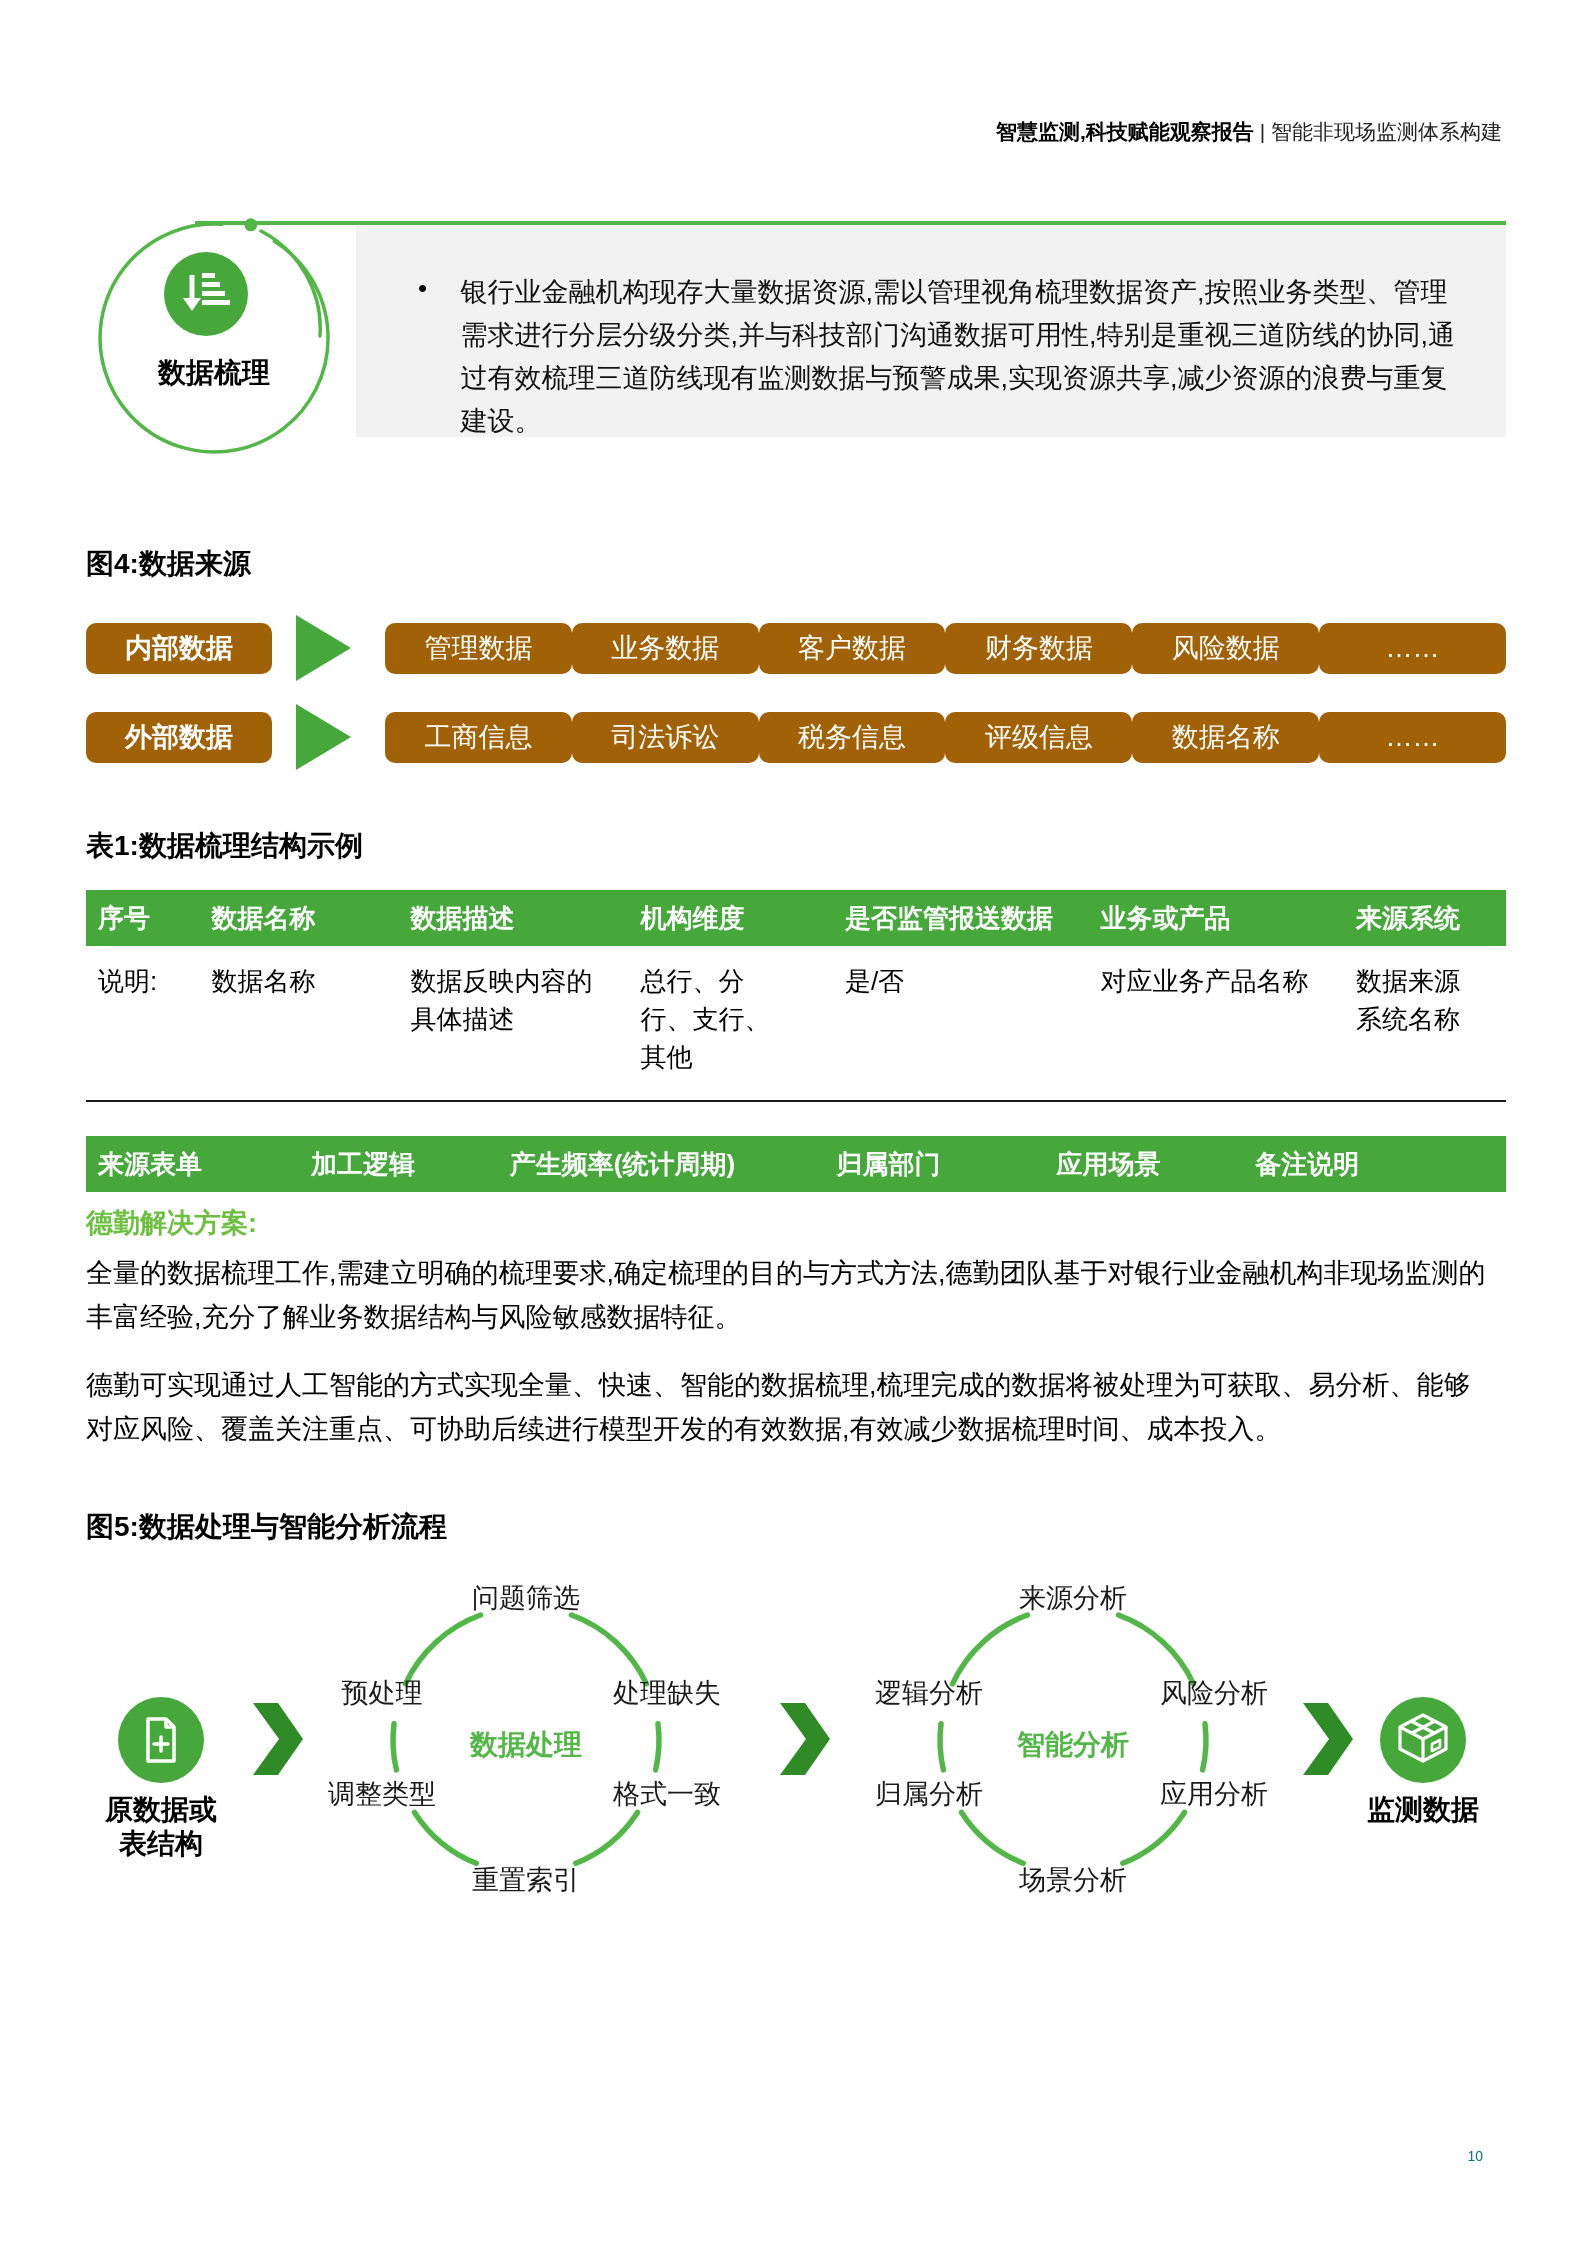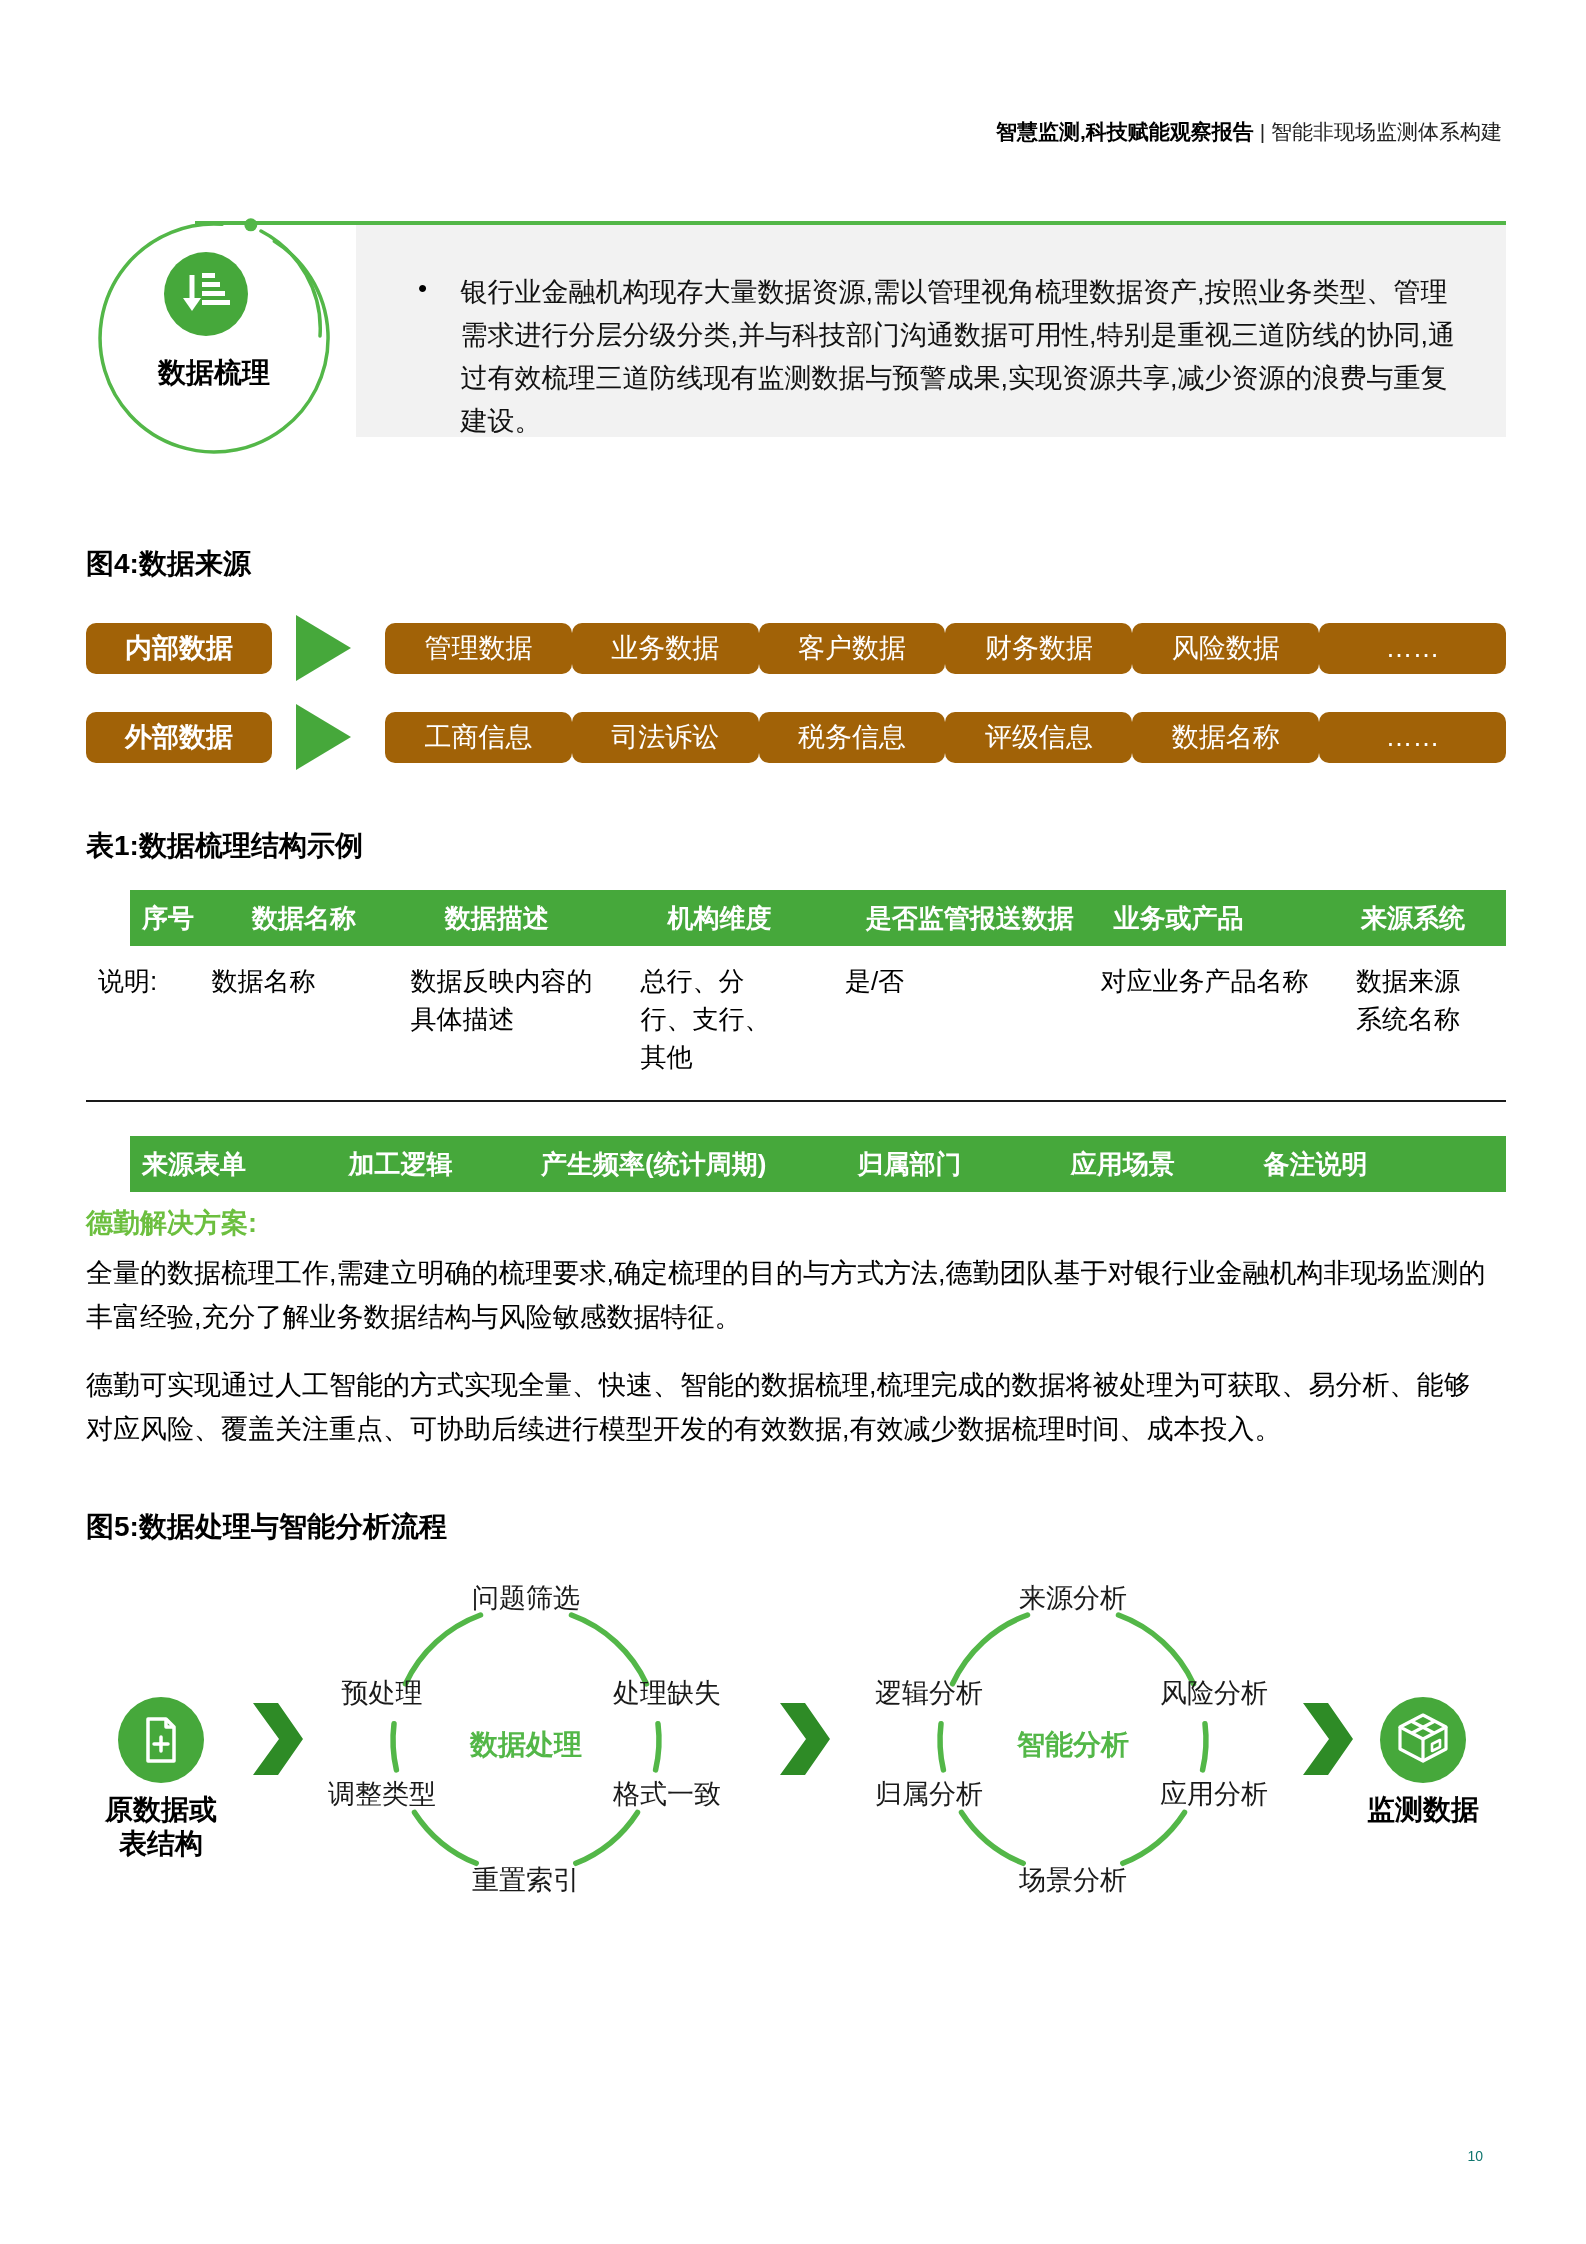--- a/index.html
+++ b/index.html
@@ -34,21 +34,21 @@
           display:flex; align-items:center; justify-content:center; font-size:27px; }
   .src-box { width:186px; font-weight:bold; }
   .tri { width:0; height:0; border-top:33px solid transparent; border-bottom:33px solid transparent;
          border-left:55px solid #46a83b; margin:0 34px 0 24px; }
   .item-box { flex:1; }
   .item-box:last-child { margin-right:0; }
 
   
   .tbl { position:absolute; top:827px; left:86px; width:1420px; }
   .thead { display:flex; background:#46a83b; color:#fff; font-weight:bold;
-           height:56px; align-items:center; font-size:26px; margin-top:25px;margin-left:44px; }
+           height:56px; align-items:center; font-size:26px; margin-top:25px; }
   .trow { display:flex; font-size:26px; line-height:38px; padding:16px 0 24px 0;
           border-bottom:2px solid #1a1a1a; }
   .thead > div, .trow > div { padding-left:12px; }
   .c1{width:8%;} .c2{width:14%;} .c3{width:16.2%; padding-right:36px;}
   .c4{width:14.4%; padding-right:50px;} .c5{width:18%;} .c6{width:18%;}
   .c7{width:11.4%; padding-right:20px;}
   .d1{width:15%;} .d2{width:14%;} .d3{width:23%; padding-right:62px;}
   .d4{width:15.5%; padding-right:52px;} .d5{width:14%; padding-right:56px;} .d6{width:18.5%;}
   .thead2 { margin-top:34px; }
 

